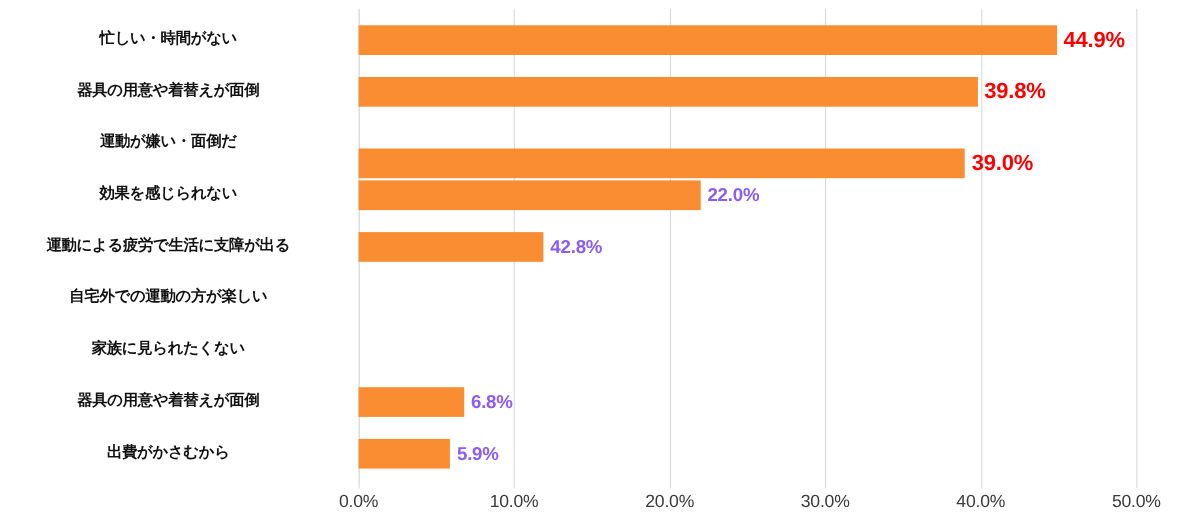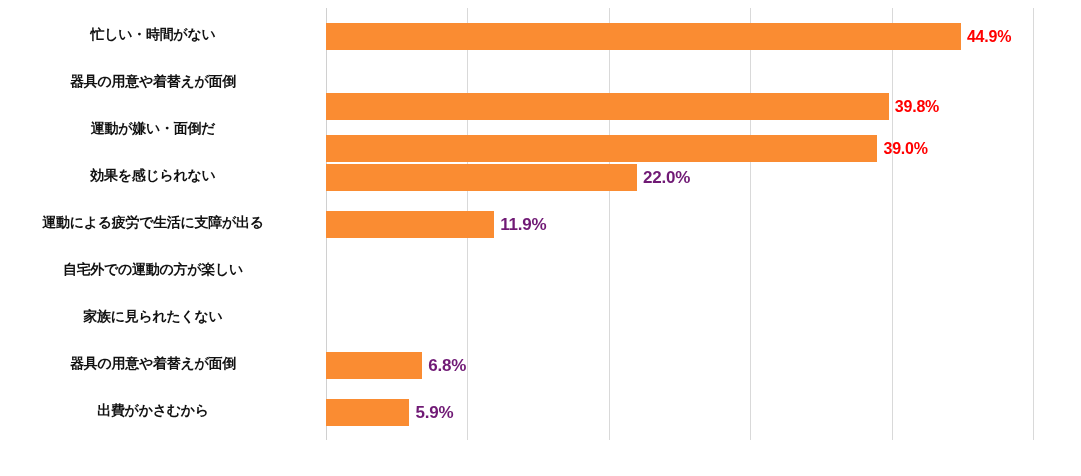--- a/index.html
+++ b/index.html
@@ -48,27 +48,27 @@
     top: 0;
     height: 27px;
     background: #fa8c32;
   }
   .bar-value {
     position: absolute;
     top: 50%;
     transform: translateY(-50%);
     white-space: nowrap;
     font-weight: bold;
-    color: #701a75;
+    color: #8b5cf6;
     font-size: 17px;
     letter-spacing: -0.2px;
   }
   .bar-value.highlight {
     color: #ff0000;
-    font-size: 16px;
+    font-size: 20px;
   }
   
   .cat-label {
     position: absolute;
     right: 6px;
     width: 310px;
     text-align: center;
     font-weight: bold;
     font-size: 14px;
     color: #111111;
@@ -128,40 +128,54 @@
       <div class="gridline axis-zero" style="left: 0px;"></div>
       <div class="gridline" style="left: 141.4px;"></div>
       <div class="gridline" style="left: 282.8px;"></div>
       <div class="gridline" style="left: 424.2px;"></div>
       <div class="gridline" style="left: 565.6px;"></div>
       <div class="gridline" style="left: 707px;"></div>
       <div class="bar-row" style="top: 15px;">
         <div class="bar" style="width: 634.886px; background: rgb(250, 140, 50);"></div>
         <span class="bar-value highlight" style="left: 640.886px;">44.9%</span>
       </div>
-      <div class="bar-row" style="top: 62px; margin-top: 23px;">
+      <div class="bar-row" style="top: 62px;">
         <div class="bar" style="width: 562.772px; background: rgb(250, 140, 50);"></div>
         <span class="bar-value highlight" style="left: 568.772px;">39.8%</span>
       </div>
       <div class="bar-row" style="top: 109px; margin-top: 18px;">
         <div class="bar" style="width: 551.46px; background: rgb(250, 140, 50);"></div>
         <span class="bar-value highlight" style="left: 557.46px;">39.0%</span>
       </div>
       <div class="bar-row" style="top: 156px;">
         <div class="bar" style="width: 311.08px; background: rgb(250, 140, 50);"></div>
         <span class="bar-value" style="left: 317.08px;">22.0%</span>
       </div>
       <div class="bar-row" style="top: 203px;">
         <div class="bar" style="width: 168.266px; background: rgb(250, 140, 50);"></div>
-        <span class="bar-value" style="left: 174.266px;">11.9%</span>
+        <span class="bar-value" style="left: 174.266px;">42.8%</span>
       </div>
       <div class="bar-row" style="top: 344px;">
         <div class="bar" style="width: 96.152px; background: rgb(250, 140, 50);"></div>
         <span class="bar-value" style="left: 102.152px;">6.8%</span>
       </div>
       <div class="bar-row" style="top: 391px;">
         <div class="bar" style="width: 83.426px; background: rgb(250, 140, 50);"></div>
         <span class="bar-value" style="left: 89.426px;">5.9%</span>
       </div>
     </div>
 
+  <div id="x-axis">
+      <div class="tick-mark" style="left: 0px;"></div>
+      <div class="tick-label" style="left: 0px;">0.0%</div>
+      <div class="tick-mark" style="left: 141.4px;"></div>
+      <div class="tick-label" style="left: 141.4px;">10.0%</div>
+      <div class="tick-mark" style="left: 282.8px;"></div>
+      <div class="tick-label" style="left: 282.8px;">20.0%</div>
+      <div class="tick-mark" style="left: 424.2px;"></div>
+      <div class="tick-label" style="left: 424.2px;">30.0%</div>
+      <div class="tick-mark" style="left: 565.6px;"></div>
+      <div class="tick-label" style="left: 565.6px;">40.0%</div>
+      <div class="tick-mark" style="left: 707px;"></div>
+      <div class="tick-label" style="left: 707px;">50.0%</div>
+    </div>
 
 </div>
 
 </body></html>

